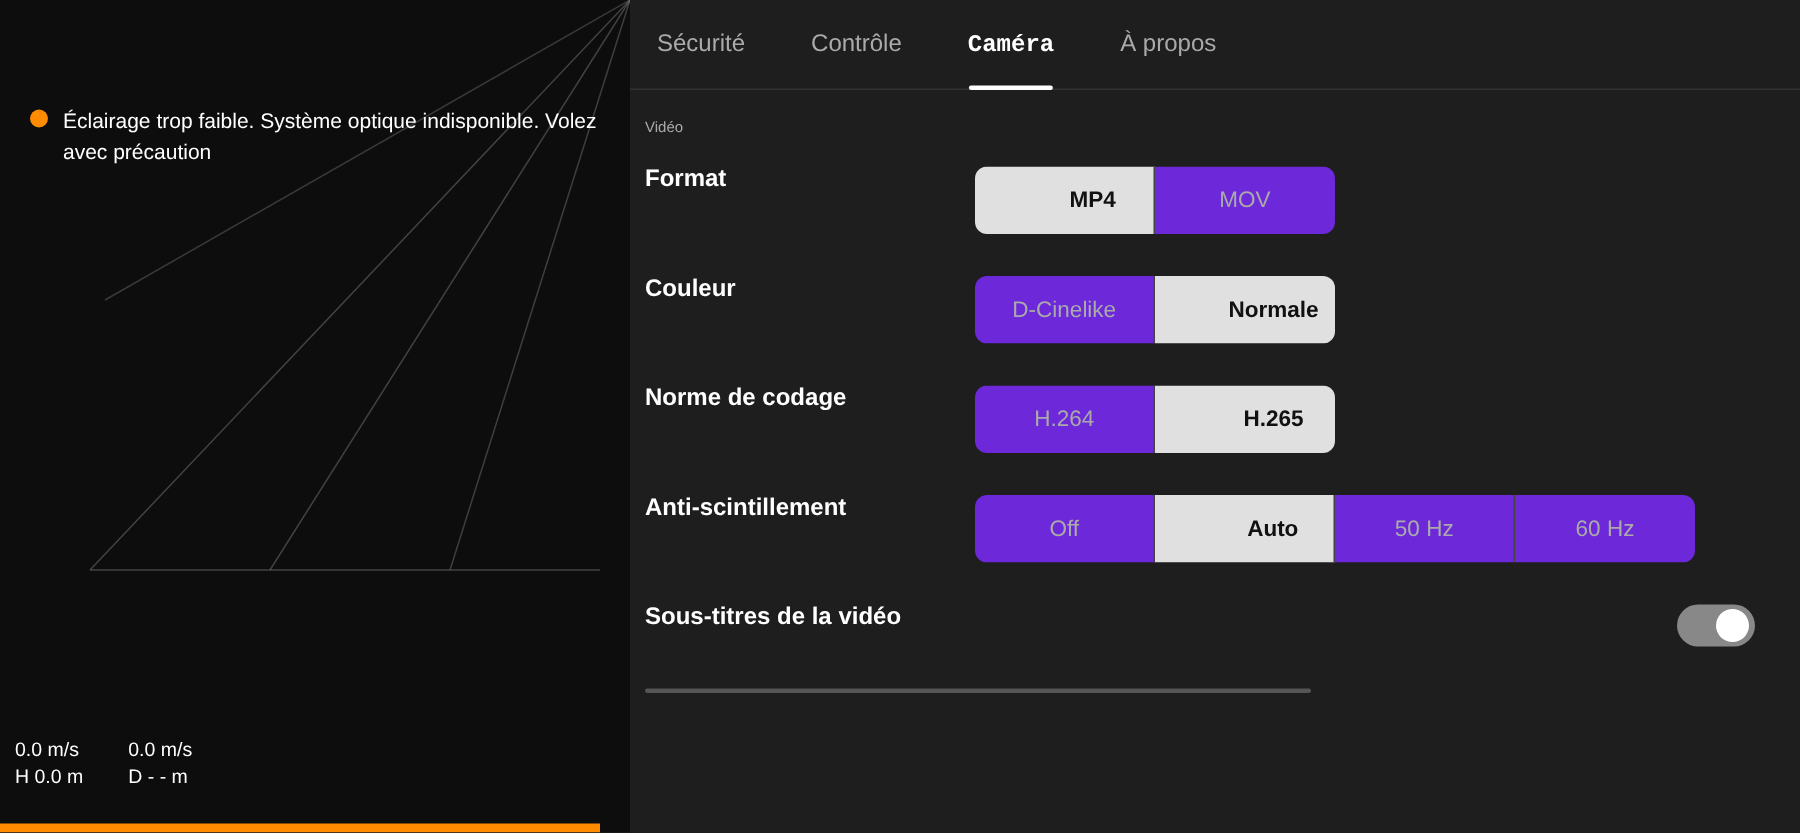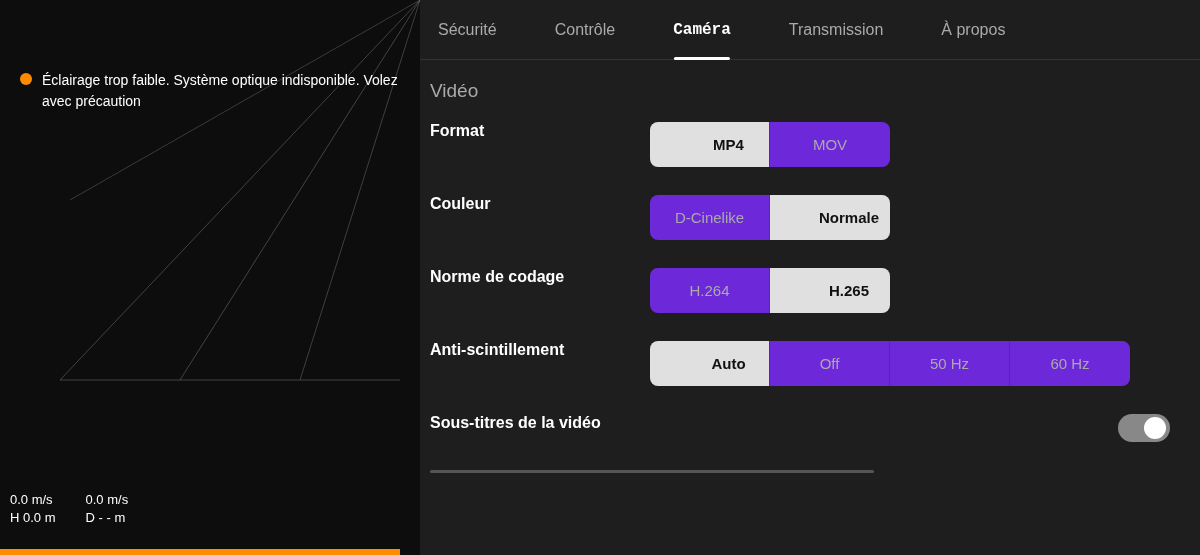--- a/index.html
+++ b/index.html
@@ -77,21 +77,21 @@
       flex-direction: column;
     }
 
     
     .tabs {
       display: flex;
       align-items: center;
       border-bottom: 1px solid #333;
       padding: 0 20px;
       height: 60px;
-      gap: 22px;
+      gap: 8px;
     }
 
     .tab {
       padding: 10px 18px;
       color: #aaa;
       font-size: 16px;
       cursor: pointer;
       position: relative;
       white-space: nowrap;
     }
@@ -116,21 +116,21 @@
 
     
     .content {
       flex: 1;
       padding: 20px 30px;
       overflow-y: auto;
     }
 
     .section-title {
       color: #aaa;
-      font-size: 19px;
+      font-size: 10px;
       margin-bottom: 20px;
     }
 
     .setting-row {
       display: flex;
       align-items: flex-start;
       margin-bottom: 28px;
       gap: 20px;
     }
 
@@ -251,21 +251,20 @@
 
   <div class="orange-bar"></div>
 </div>
 
 <div class="right-panel">
 
   <div class="tabs">
     <div class="tab">Sécurité</div>
     <div class="tab">Contrôle</div>
     <div class="tab active">Caméra</div>
-    <div class="tab">Transmission</div>
     <div class="tab">À propos</div>
   </div>
 
   <div class="content">
 
     <div class="section-title">Vidéo</div>
 
     <div class="setting-row">
       <div class="setting-label">Format</div>
       <div class="toggle-group">
@@ -286,22 +285,22 @@
       <div class="setting-label">Norme de codage</div>
       <div class="toggle-group">
         <button class="toggle-btn">H.264</button>
         <button class="toggle-btn active">H.265</button>
       </div>
     </div>
 
     <div class="setting-row">
       <div class="setting-label">Anti-scintillement</div>
       <div class="toggle-group">
+        <button class="toggle-btn">Off</button>
         <button class="toggle-btn active">Auto</button>
-        <button class="toggle-btn">Off</button>
         <button class="toggle-btn">50 Hz</button>
         <button class="toggle-btn">60 Hz</button>
       </div>
     </div>
 
     <div class="setting-row">
       <div class="setting-label">Sous-titres de la vidéo</div>
       <div class="toggle-switch on" style="margin-left:auto;"></div>
     </div>
 

